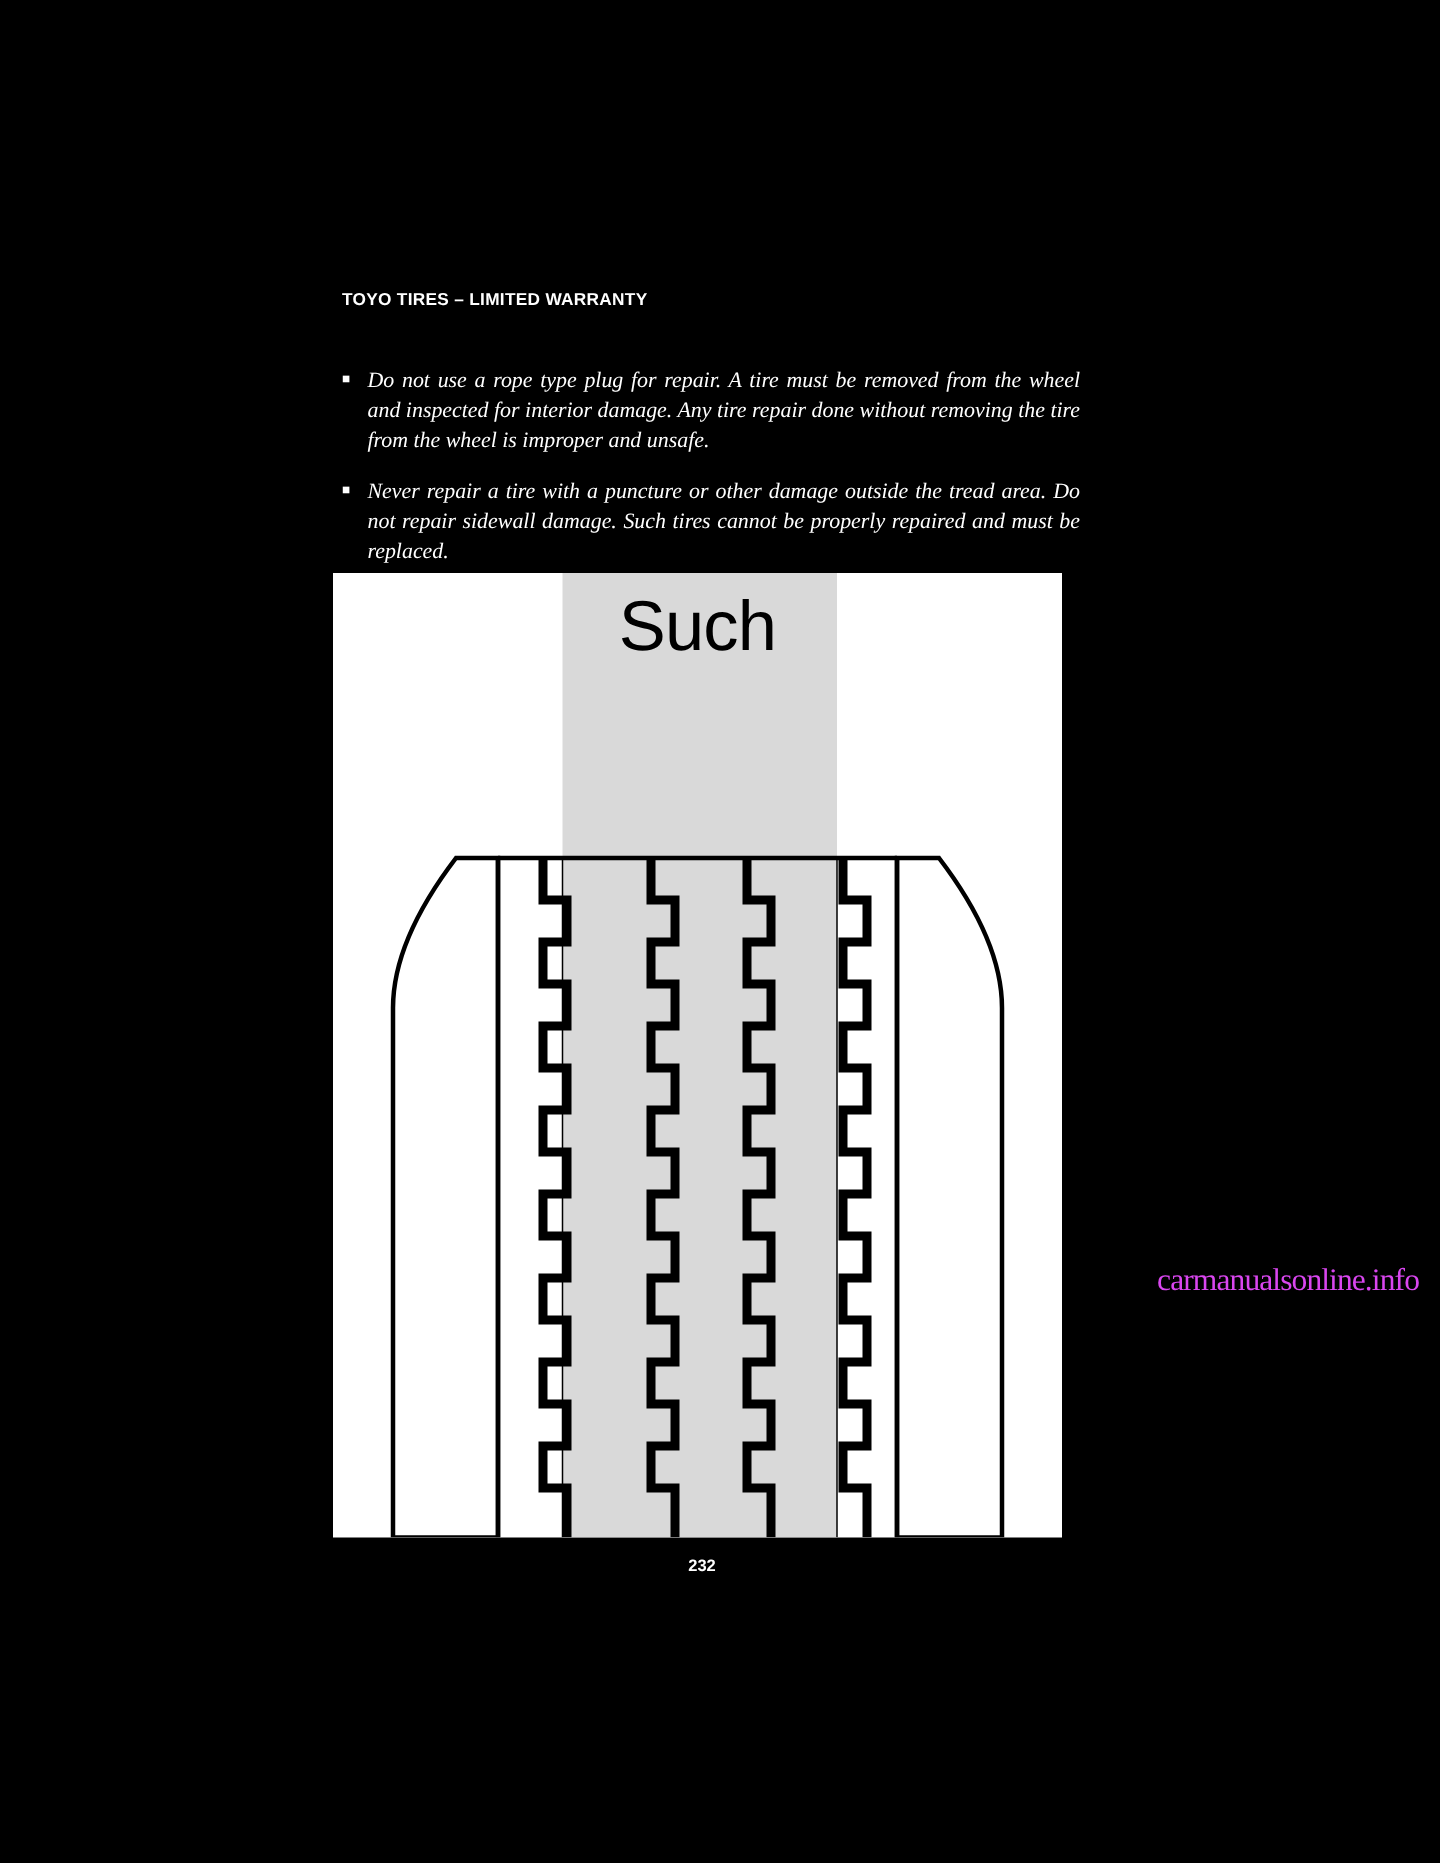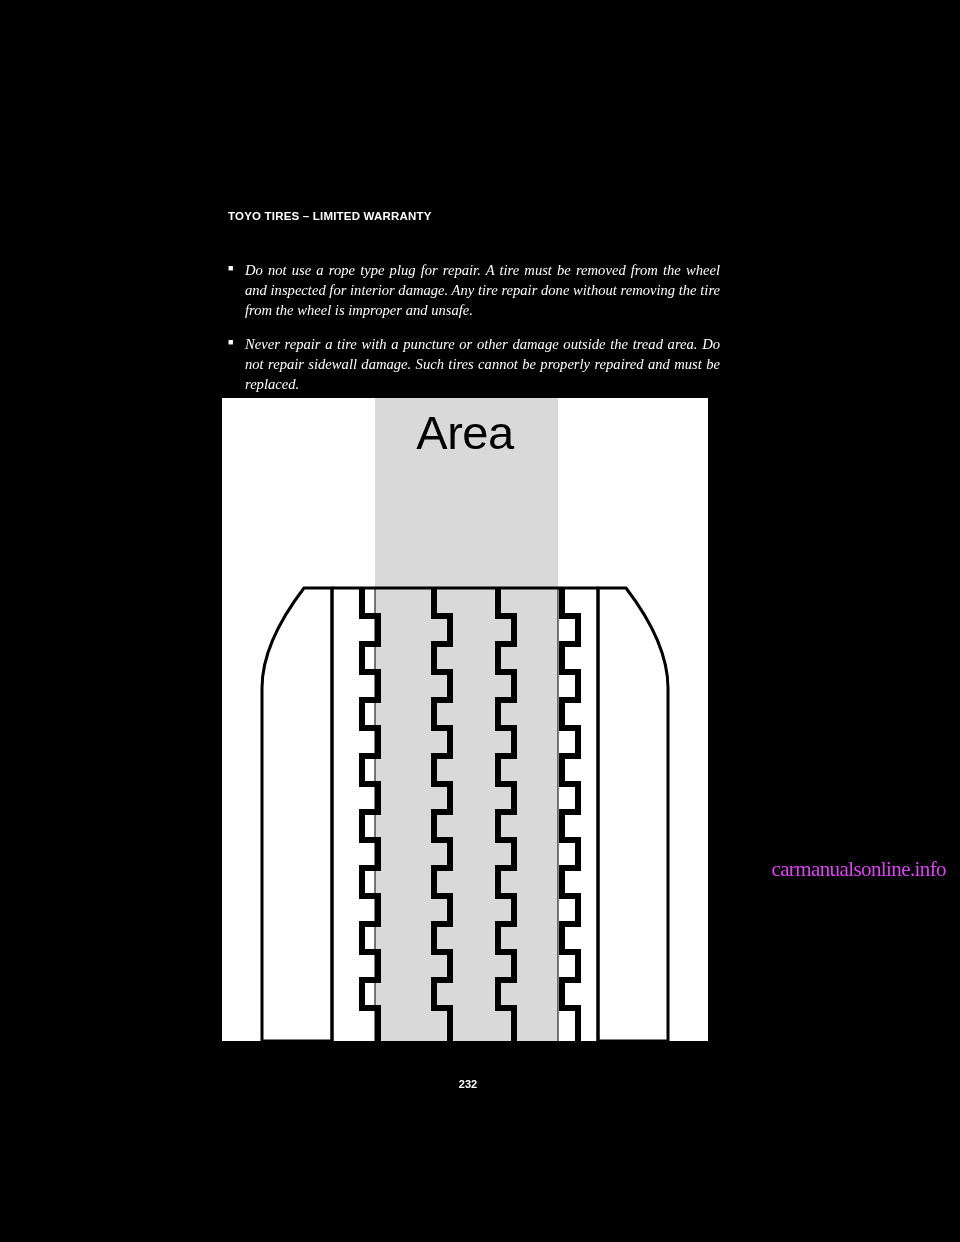--- a/index.html
+++ b/index.html
@@ -11,21 +11,21 @@
     width: 960px;
     height: 1242px;
     position: relative;
     font-family: "Liberation Serif", serif;
     overflow: hidden;
   }
 
   .page {
     position: absolute;
     left: 0;
-    top: 16px;
+    top: 0;
     width: 960px;
     height: 874px;
     background: #000000;
   }
 
   .header {
     position: absolute;
     left: 228px;
     top: 194px;
     font-family: "Liberation Sans", sans-serif;
@@ -114,21 +114,20 @@
   .page-number {
     position: absolute;
     left: 228px;
     top: 1038px;
     width: 480px;
     text-align: center;
     font-family: "Liberation Sans", sans-serif;
     font-weight: bold;
     font-size: 11px;
     color: #ffffff;
-    margin-top: 24px;
   }
 
   .watermark {
     position: absolute;
     right: 14px;
     bottom: 8px;
     font-family: Liberation Serif, serif;
     font-size: 21px;
     color: #d946ef;
     letter-spacing: -0.6px;
@@ -151,21 +150,21 @@
       <span class="bullet-mark">■</span>
       <span class="bullet-text">Never repair a tire with a puncture or other damage outside the tread area. Do not repair sidewall damage. Such tires cannot be properly repaired and must be replaced.</span>
     </div>
   </div>
 
   <div class="figure">
 
     <div class="repair-band"></div>
 
     <div class="repair-title">
-      <div>Area</div>
+      <div>Such</div>
     </div>
 
     <svg class="tire-svg" viewBox="0 0 486 643">
 
       <rect x="153" y="184" width="183" height="459" fill="#d9d9d9"></rect>
 
       <path d="M 40 643 L 40 290 Q 40 245 82 190 L 110 190 L 110 643 Z" fill="none" stroke="#000000" stroke-width="3"></path>
       <path d="M 446 643 L 446 290 Q 446 245 404 190 L 376 190 L 376 643 Z" fill="none" stroke="#000000" stroke-width="3"></path>
 
       <line x1="110" y1="190" x2="110" y2="643" stroke="#000000" stroke-width="3"></line>

